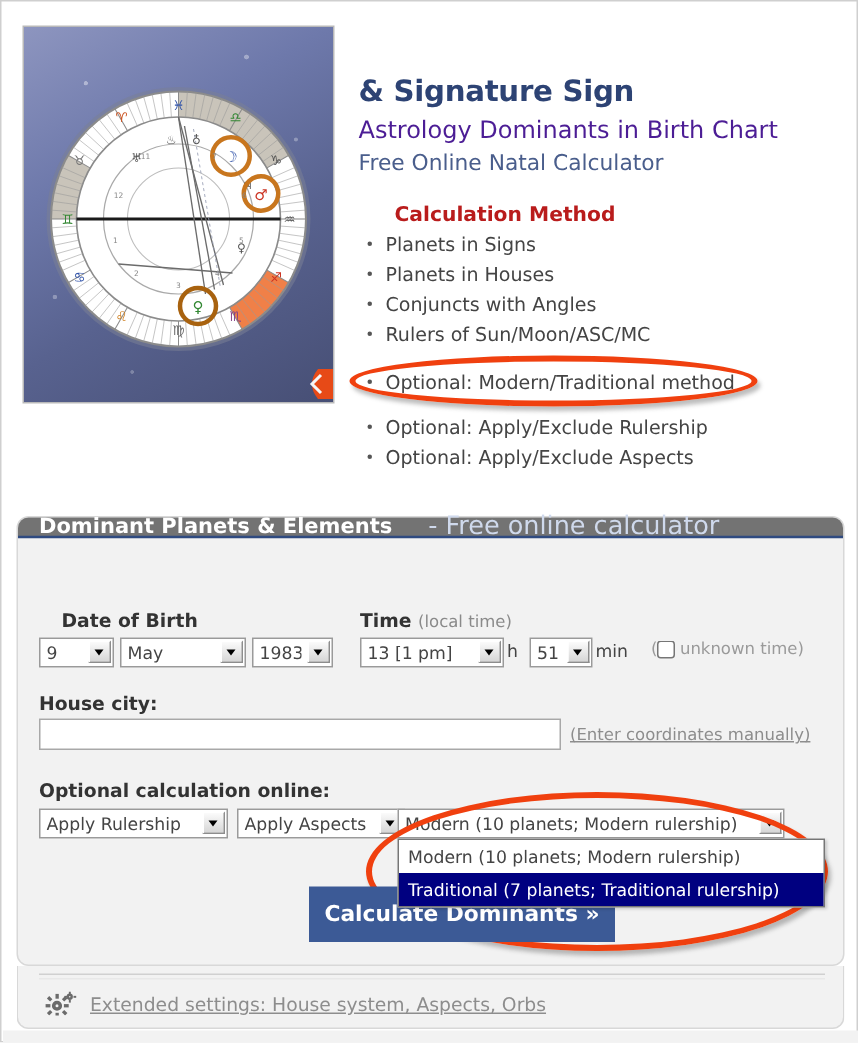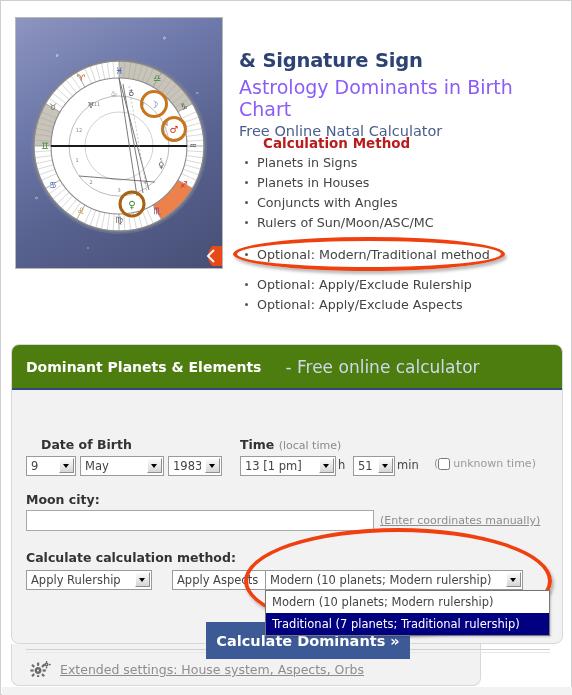--- a/index.html
+++ b/index.html
@@ -56,22 +56,22 @@
     width: 322px;
   }
   .h-title {
     color: #2d4374;
     font-weight: bold;
     font-size: 19.5px;
     line-height: 25px;
     letter-spacing: -0.2px;
   }
   .h-sub {
-    color: #8b5cf6;
-    font-size: 19px;
+    color: #4c1d95;
+    font-size: 16px;
     line-height: 22px;
     margin-top: 3px;
   }
   .h-sub2 {
     color: #4a5e8c;
     font-size: 14.5px;
     line-height: 22px;
   }
   .method-head {
     position: absolute;
@@ -129,22 +129,22 @@
     position: absolute;
     left: 10px; top: 343px;
     width: 552px;
     height: 300px;
     border-radius: 8px;
     background: #f2f2f2;
     border: 1px solid #d8d8d8;
     box-sizing: border-box;
   }
   .panel-header {
-    height: 45px;
-    background: #4d7c0f;
+    height: 14px;
+    background: #737373;
     border-radius: 7px 7px 0 0;
     border-bottom: 2px solid #2f4a80;
     color: #ffffff;
     display: flex;
     align-items: center;
     padding-left: 14px;
     box-sizing: border-box;
   }
   .ph-strong { font-weight: bold; font-size: 14px; }
   .ph-light { color: #cfd9ec; font-size: 17px; margin-left: 24px; }
@@ -252,21 +252,21 @@
   .coord-link {
     position: absolute;
     left: 368px; top: 124px;
     font-size: 11px;
     color: #8d8d8d;
     text-decoration: underline;
   }
 
   .fld-opt-label { position:absolute; left:14px; top:160px; }
   .sel-rulership { left: 14px;  top: 180px; width: 126px; }
-  .sel-aspects   { left: 146px; top: 180px; width: 112px; margin-left: 14px; }
+  .sel-aspects   { left: 146px; top: 180px; width: 112px; }
   .sel-method    { left: 253px; top: 180px; width: 258px; }
 
   
   .dropdown-list {
     position: absolute;
     left: 253px; top: 200px;
     width: 285px;
     border: 1px solid #767676;
     background: #ffffff;
     box-sizing: border-box;
@@ -297,21 +297,21 @@
     font-size: 14.5px;
     cursor: pointer;
     z-index: 5;
     margin-left: 16px;
   }
 
   
   .footer {
     position: absolute;
     left: 10px; top: 643px;
-    width: 470px; height: 42px;
+    width: 552px; height: 42px;
     background: #f2f2f2;
     border: 1px solid #d8d8d8;
     border-top: none;
     border-radius: 0 0 8px 8px;
     box-sizing: border-box;
     padding-left: 29px;
   }
   .divider {
     position: absolute;
     left: 14px; top: 5px;
@@ -566,25 +566,25 @@
         <span class="arrowbox"></span>
       </div>
       <div class="unit-min">min</div>
 
       <label class="unknown-wrap">
         <span class="paren">(</span>
         <input type="checkbox" style="">
         <span>unknown time)</span>
       </label>
 
-      <div class="lbl fld-city-label">Moon city:</div>
+      <div class="lbl fld-city-label">House city:</div>
       <input class="city-input" type="text" placeholder="" style="">
       <a href="#" class="coord-link">(Enter coordinates manually)</a>
 
-      <div class="lbl fld-opt-label">Calculate calculation method:</div>
+      <div class="lbl fld-opt-label">Optional calculation online:</div>
 
       <div class="selwrap sel-rulership">
         <select class="sel"><option>Apply Rulership</option><option>Exclude Rulership</option></select>
         <span class="arrowbox"></span>
       </div>
       <div class="selwrap sel-aspects">
         <select class="sel"><option>Apply Aspects</option><option>Exclude Aspects</option></select>
         <span class="arrowbox"></span>
       </div>
       <div class="selwrap sel-method">

